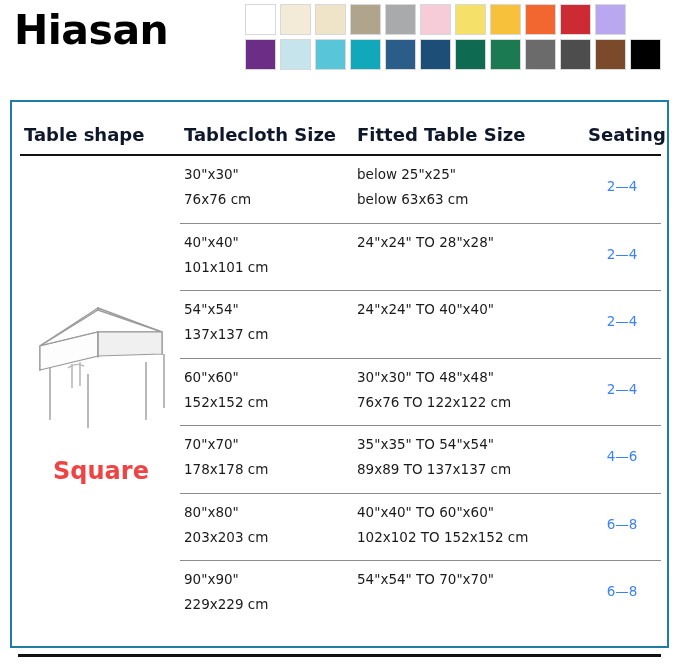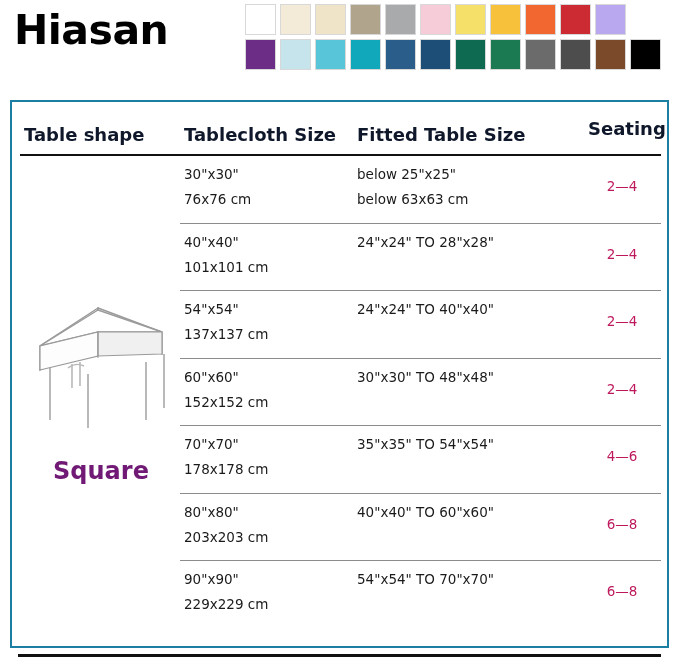--- a/index.html
+++ b/index.html
@@ -74,21 +74,21 @@
   .col-head {
     position: absolute;
     font-size: 18px;
     font-weight: bold;
     color: #0f172a;
     white-space: nowrap;
   }
   .ch-shape  { left: 12px;  top: 22px; }
   .ch-tsize  { left: 172px; top: 22px; }
   .ch-fsize  { left: 345px; top: 22px; }
-  .ch-seat   { left: 576px; top: 16px; }
+  .ch-seat   { left: 576px; top: 22px; }
 
   .head-rule {
     position: absolute;
     left: 8px;
     top: 52px;
     width: 641px;
     height: 2px;
     background: #111111;
   }
 
@@ -114,21 +114,21 @@
   .row .fsize { left: 345px; }
   .row .line1 { top: 10px; }
   .row .line2 { top: 35px; }
   .row .seat {
     position: absolute;
     left: 570px;
     top: 22px;
     width: 80px;
     text-align: center;
     font-size: 13.5px;
-    color: #be185d;
+    color: #3b82f6;
     white-space: nowrap;
   }
   .row .divider {
     position: absolute;
     left: 168px;
     bottom: 0;
     width: 481px;
     height: 1px;
     background: #8c8c8c;
   }
@@ -142,21 +142,21 @@
     height: 130px;
   }
   .shape-label {
     position: absolute;
     left: 14px;
     top: 355px;
     width: 150px;
     text-align: center;
     font-size: 24px;
     font-weight: bold;
-    color: #701a75;
+    color: #ef4444;
   }
 
   
   .bottom-rule {
     position: absolute;
     left: 18px;
     top: 654px;
     width: 643px;
     height: 3px;
     background: #111111;
@@ -250,34 +250,37 @@
           <div class="tsize line1">54"x54"</div>
           <div class="tsize line2">137x137 cm</div>
           <div class="fsize line1">24"x24" TO 40"x40"</div>
           <div class="seat">2—4</div>
           <div class="divider"></div>
         </div>
         <div class="row">
           <div class="tsize line1">60"x60"</div>
           <div class="tsize line2">152x152 cm</div>
           <div class="fsize line1">30"x30" TO 48"x48"</div>
+          <div class="fsize line2">76x76 TO 122x122 cm</div>
           <div class="seat">2—4</div>
           <div class="divider"></div>
         </div>
         <div class="row">
           <div class="tsize line1">70"x70"</div>
           <div class="tsize line2">178x178 cm</div>
           <div class="fsize line1">35"x35" TO 54"x54"</div>
+          <div class="fsize line2">89x89 TO 137x137 cm</div>
           <div class="seat">4—6</div>
           <div class="divider"></div>
         </div>
         <div class="row">
           <div class="tsize line1">80"x80"</div>
           <div class="tsize line2">203x203 cm</div>
           <div class="fsize line1">40"x40" TO 60"x60"</div>
+          <div class="fsize line2">102x102 TO 152x152 cm</div>
           <div class="seat">6—8</div>
           <div class="divider"></div>
         </div>
         <div class="row last">
           <div class="tsize line1">90"x90"</div>
           <div class="tsize line2">229x229 cm</div>
           <div class="fsize line1">54"x54" TO 70"x70"</div>
           <div class="seat">6—8</div>
         </div>
       </div>

